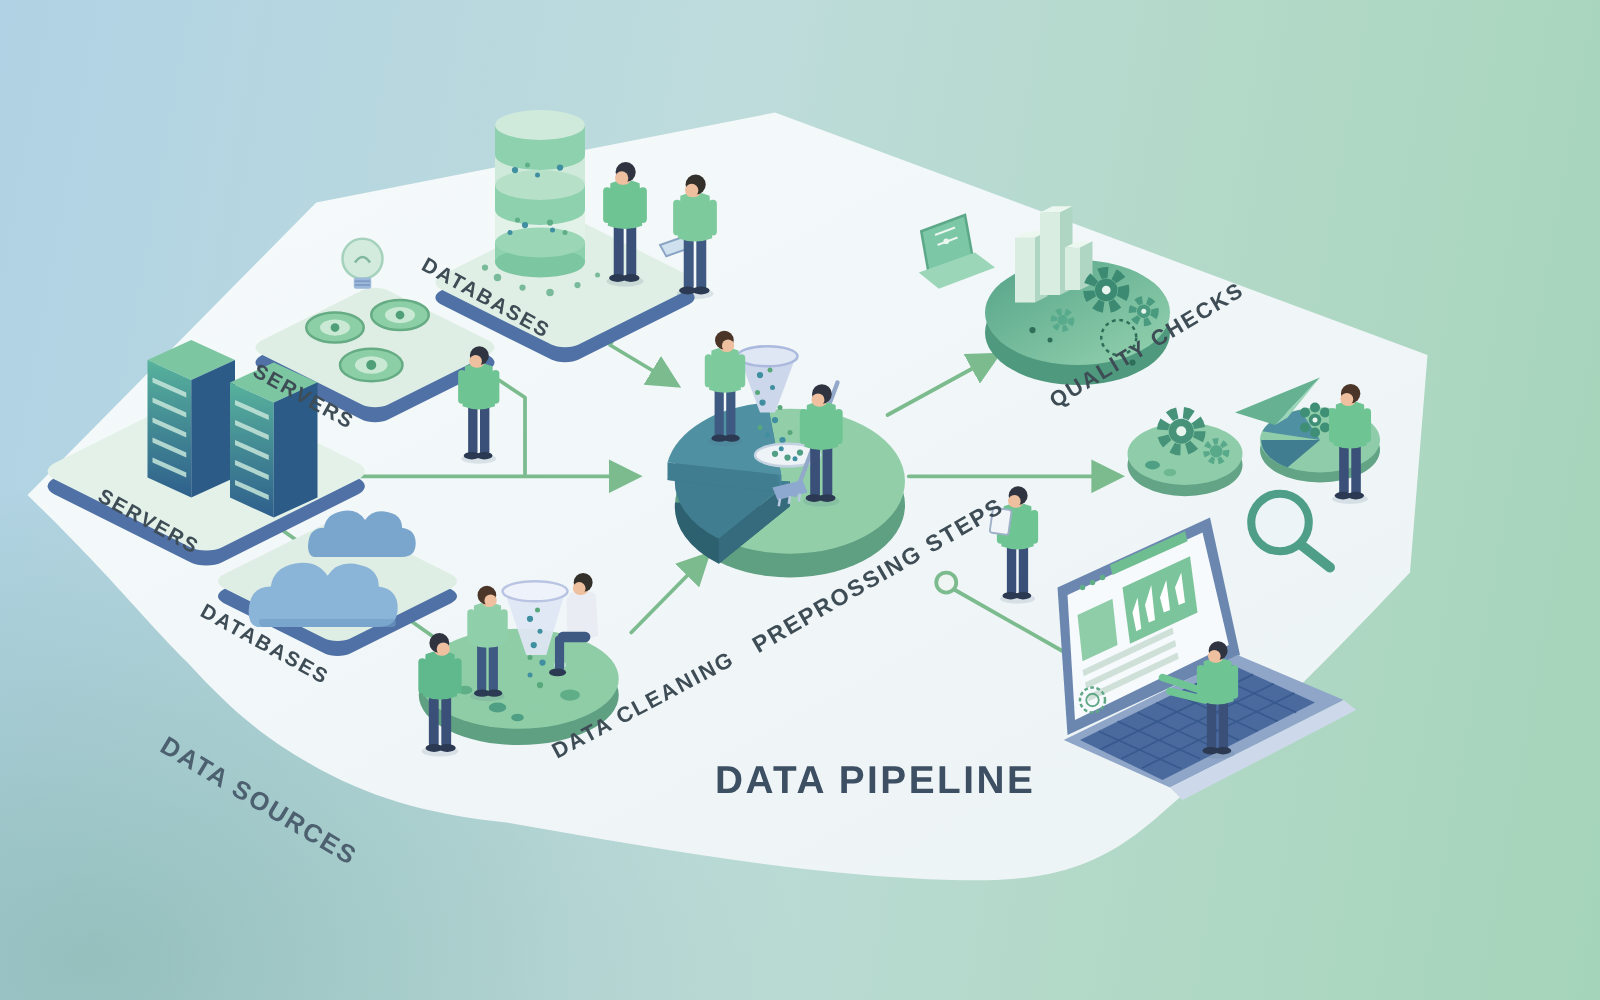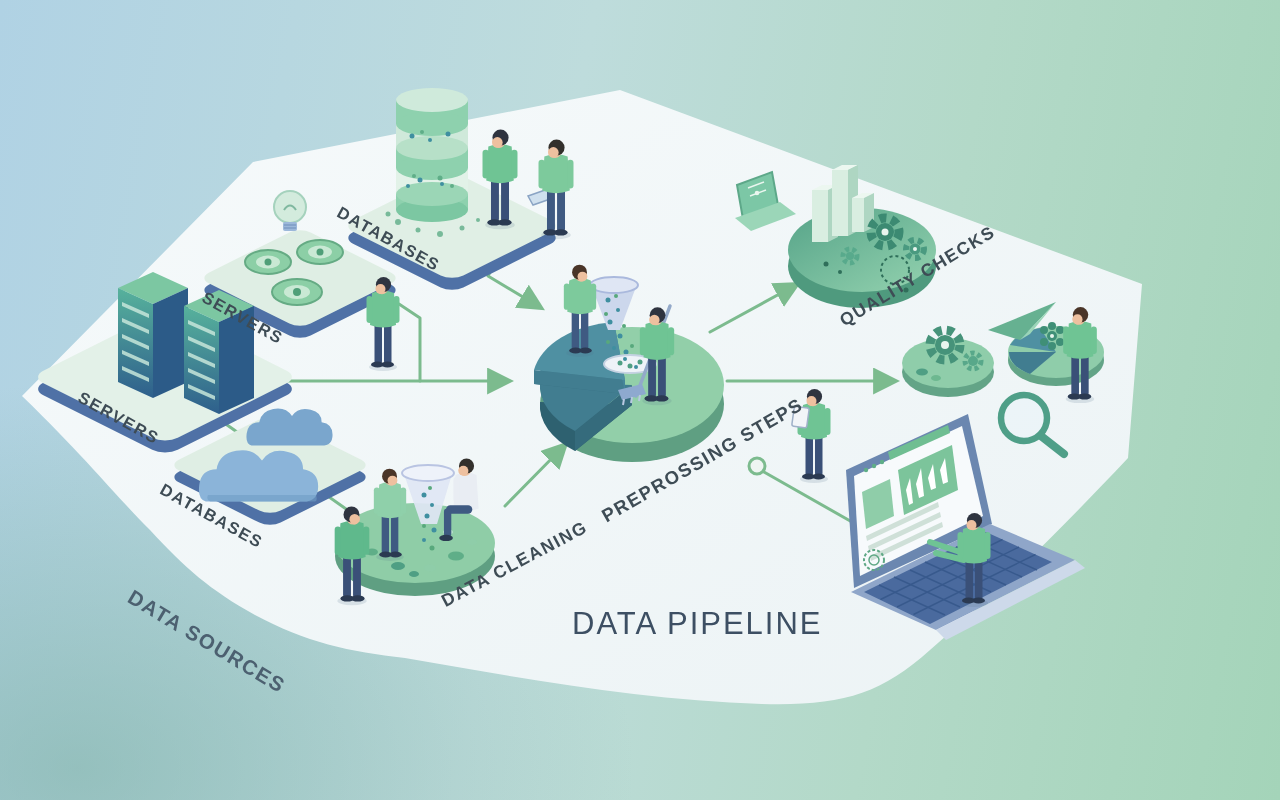--- a/index.html
+++ b/index.html
@@ -13,21 +13,21 @@
       radial-gradient(900px 620px at 6% 96%, rgba(122,174,160,.55), rgba(122,174,160,0) 62%),
       linear-gradient(100deg,#b0d2e4 0%,#bedcdc 42%,#b3d9c8 70%,#a4d4b9 100%);
   }
   .stage svg{position:absolute;left:0;top:0;}
   .lab{
     position:absolute;font-weight:700;color:#3e4c55;
     letter-spacing:1.6px;transform-origin:0 0;white-space:nowrap;
     user-select:none;
   }
   .title{
-    position:absolute;font-weight:400;color:#3d4f63;letter-spacing:2px;
+    position:absolute;font-weight:700;color:#3d4f63;letter-spacing:2px;
     white-space:nowrap;user-select:none;text-align:center;
   }
 </style>
 </head>
 <body>
 
 <div class="stage">
 <svg width="1280" height="800" viewBox="0 0 1280 800" xmlns="http://www.w3.org/2000/svg" xmlns:xlink="http://www.w3.org/1999/xlink">
   <defs>
     <linearGradient id="gSlab" x1="0" y1="0" x2="1" y2="1">

